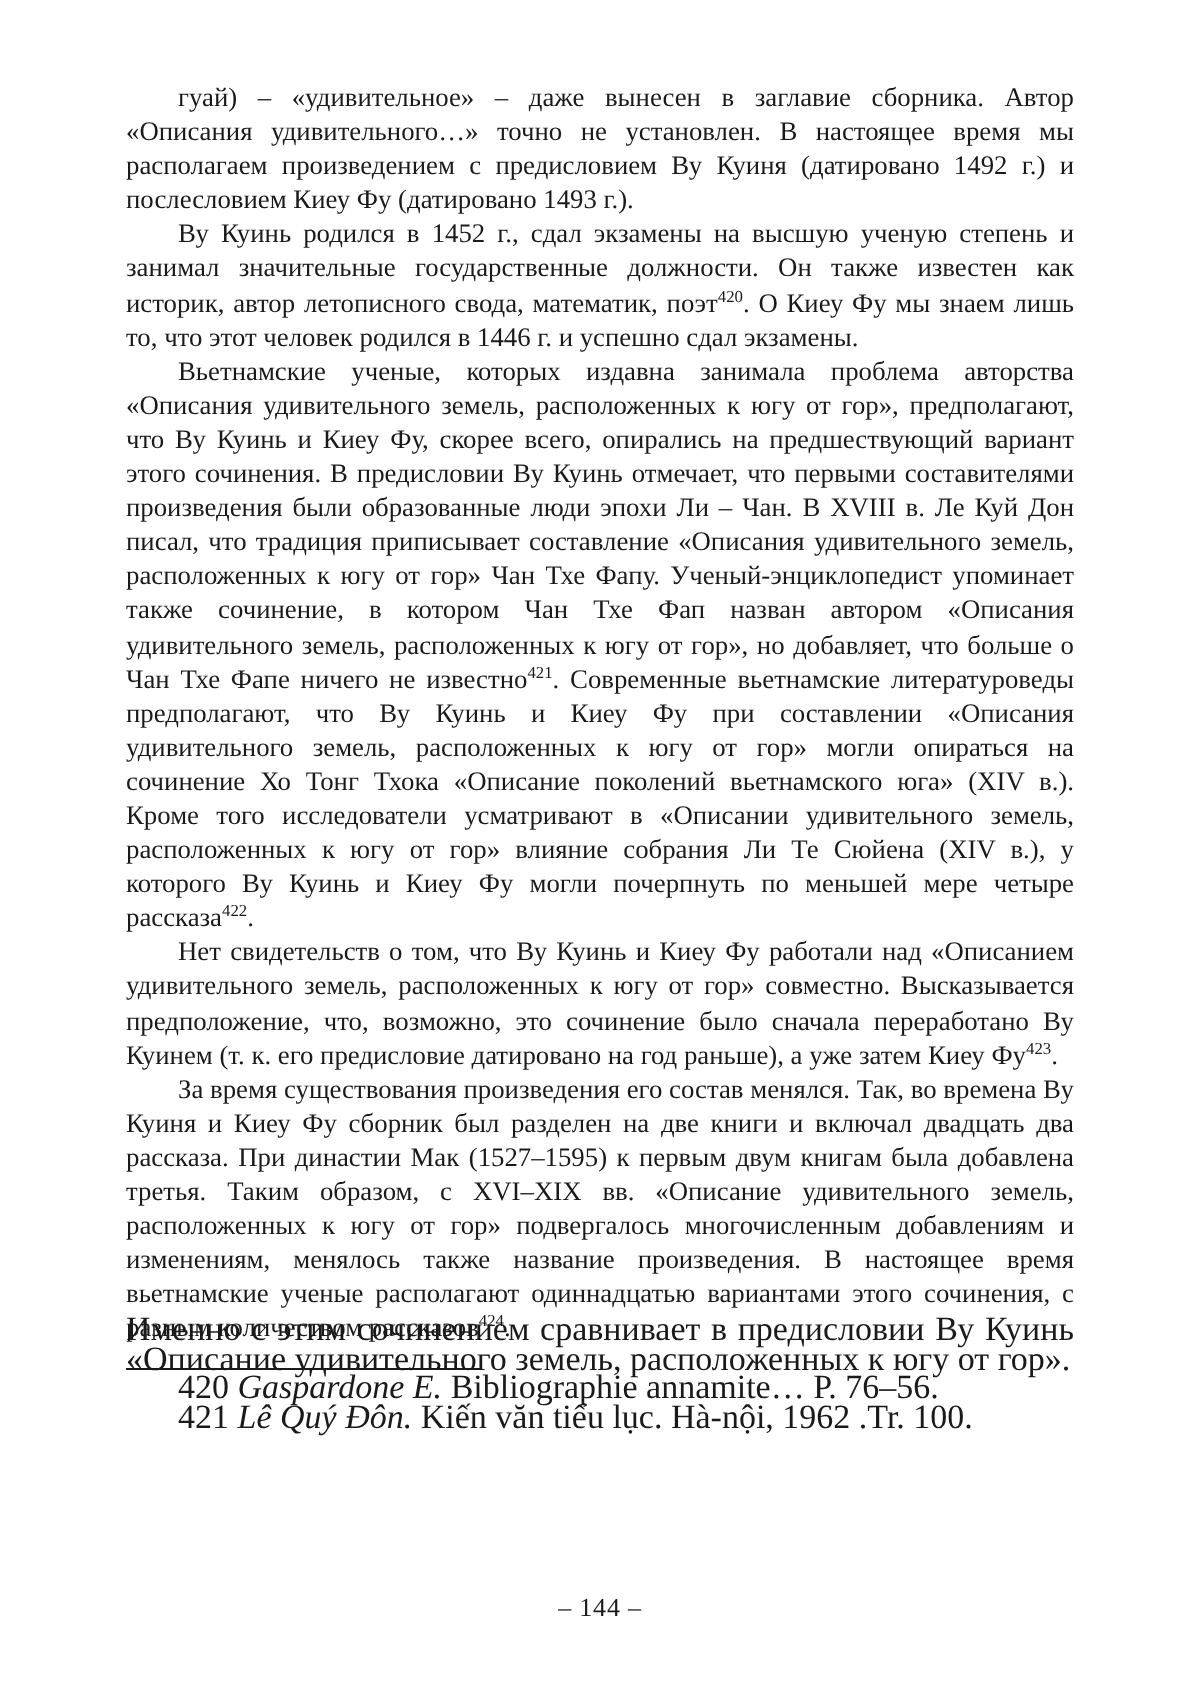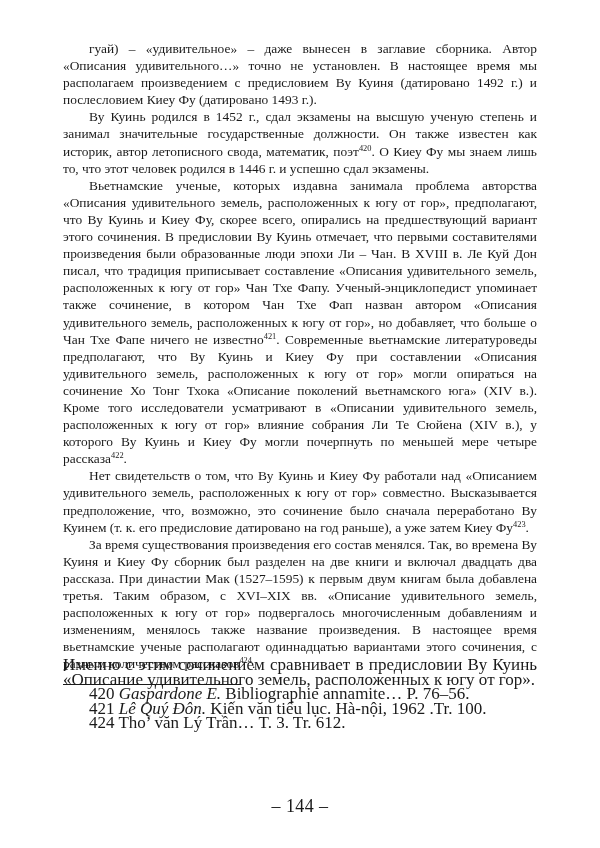--- a/index.html
+++ b/index.html
@@ -65,21 +65,21 @@
   .footnotes p.first {
     text-indent: 0;
   }
   .it { font-style: italic; }
   .page-number {
     position: absolute;
     left: 0;
     top: 796px;
     width: 600px;
     text-align: center;
-    font-size: 18px;
+    font-size: 13px;
     letter-spacing: 0.4px;
   }
 </style>
 </head>
 <body>
 
 <div class="page">
 
   <div class="body-block">
     <p class="para">гуай) – «удивительное» – даже вынесен в заглавие сборника. Автор «Описания удивительного…» точно не установлен. В настоящее время мы располагаем произведением с предисловием Ву Куиня (датировано 1492 г.) и послесловием Киеу Фу (датировано 1493 г.).</p>
@@ -93,18 +93,17 @@
     <p class="para">За время существования произведения его состав менялся. Так, во времена Ву Куиня и Киеу Фу сборник был разделен на две книги и включал двадцать два рассказа. При династии Мак (1527–1595) к первым двум книгам была добавлена третья. Таким образом, с XVI–XIX вв. «Описание удивительного земель, расположенных к югу от гор» подвергалось многочисленным добавлениям и изменениям, менялось также название произведения. В настоящее время вьетнамские ученые располагают одиннадцатью вариантами этого сочинения, с разным количеством рассказов<sup>424</sup>.</p>
 
   </div>
 
   <div class="fn-rule"></div>
 
   <div class="footnotes">
     <p class="first">Именно с этим сочинением сравнивает в предисловии Ву Куинь «Описание удивительного земель, расположенных к югу от гор».</p>
     <p><span>420</span> <span class="it">Gaspardone E.</span><span> Bibliographie annamite… P. 76–56.</span></p>
     <p><span>421</span> <span class="it">Lê Quý Đôn.</span><span> Kiến văn tiểu lục. Hà-nội, 1962 .Tr. 100.</span></p>
-    <p><span>424</span> <span>Tho’ văn Lý Trần… T. 3. Tr. 612.</span></p>
   </div>
 
   <div class="page-number">– 144 –</div>
 
 </div>
 
 </body></html>

